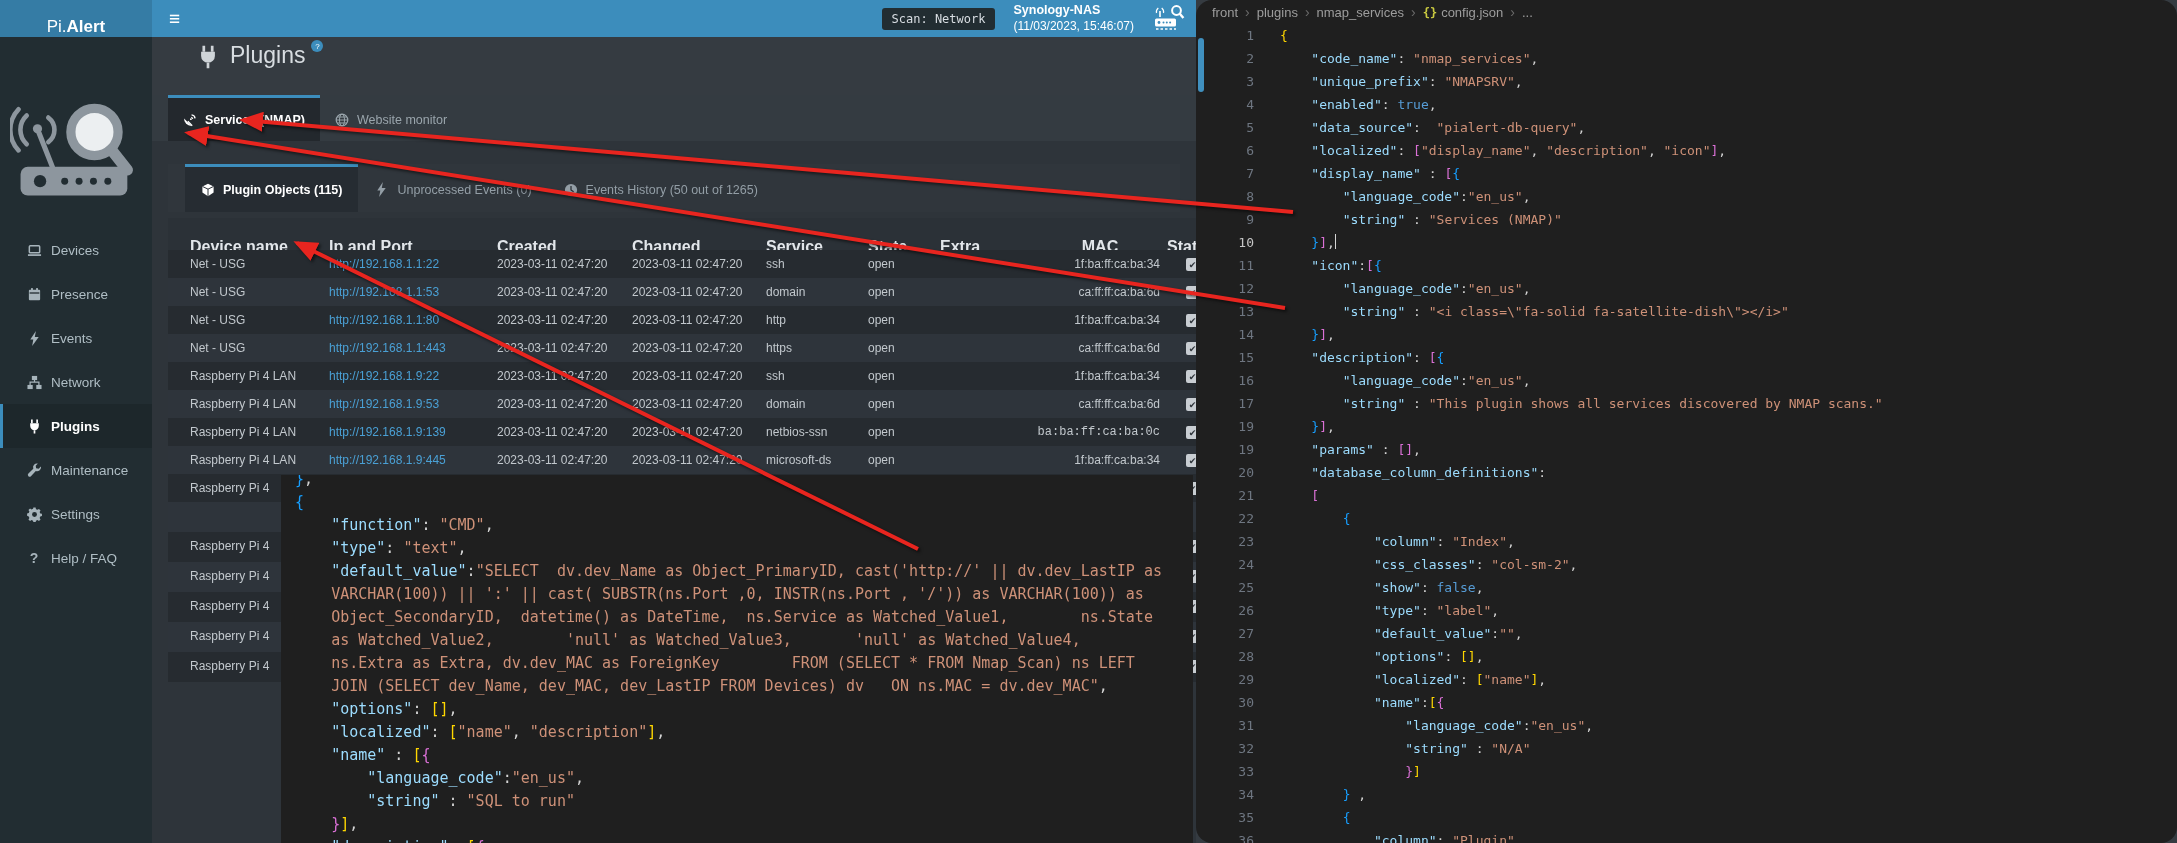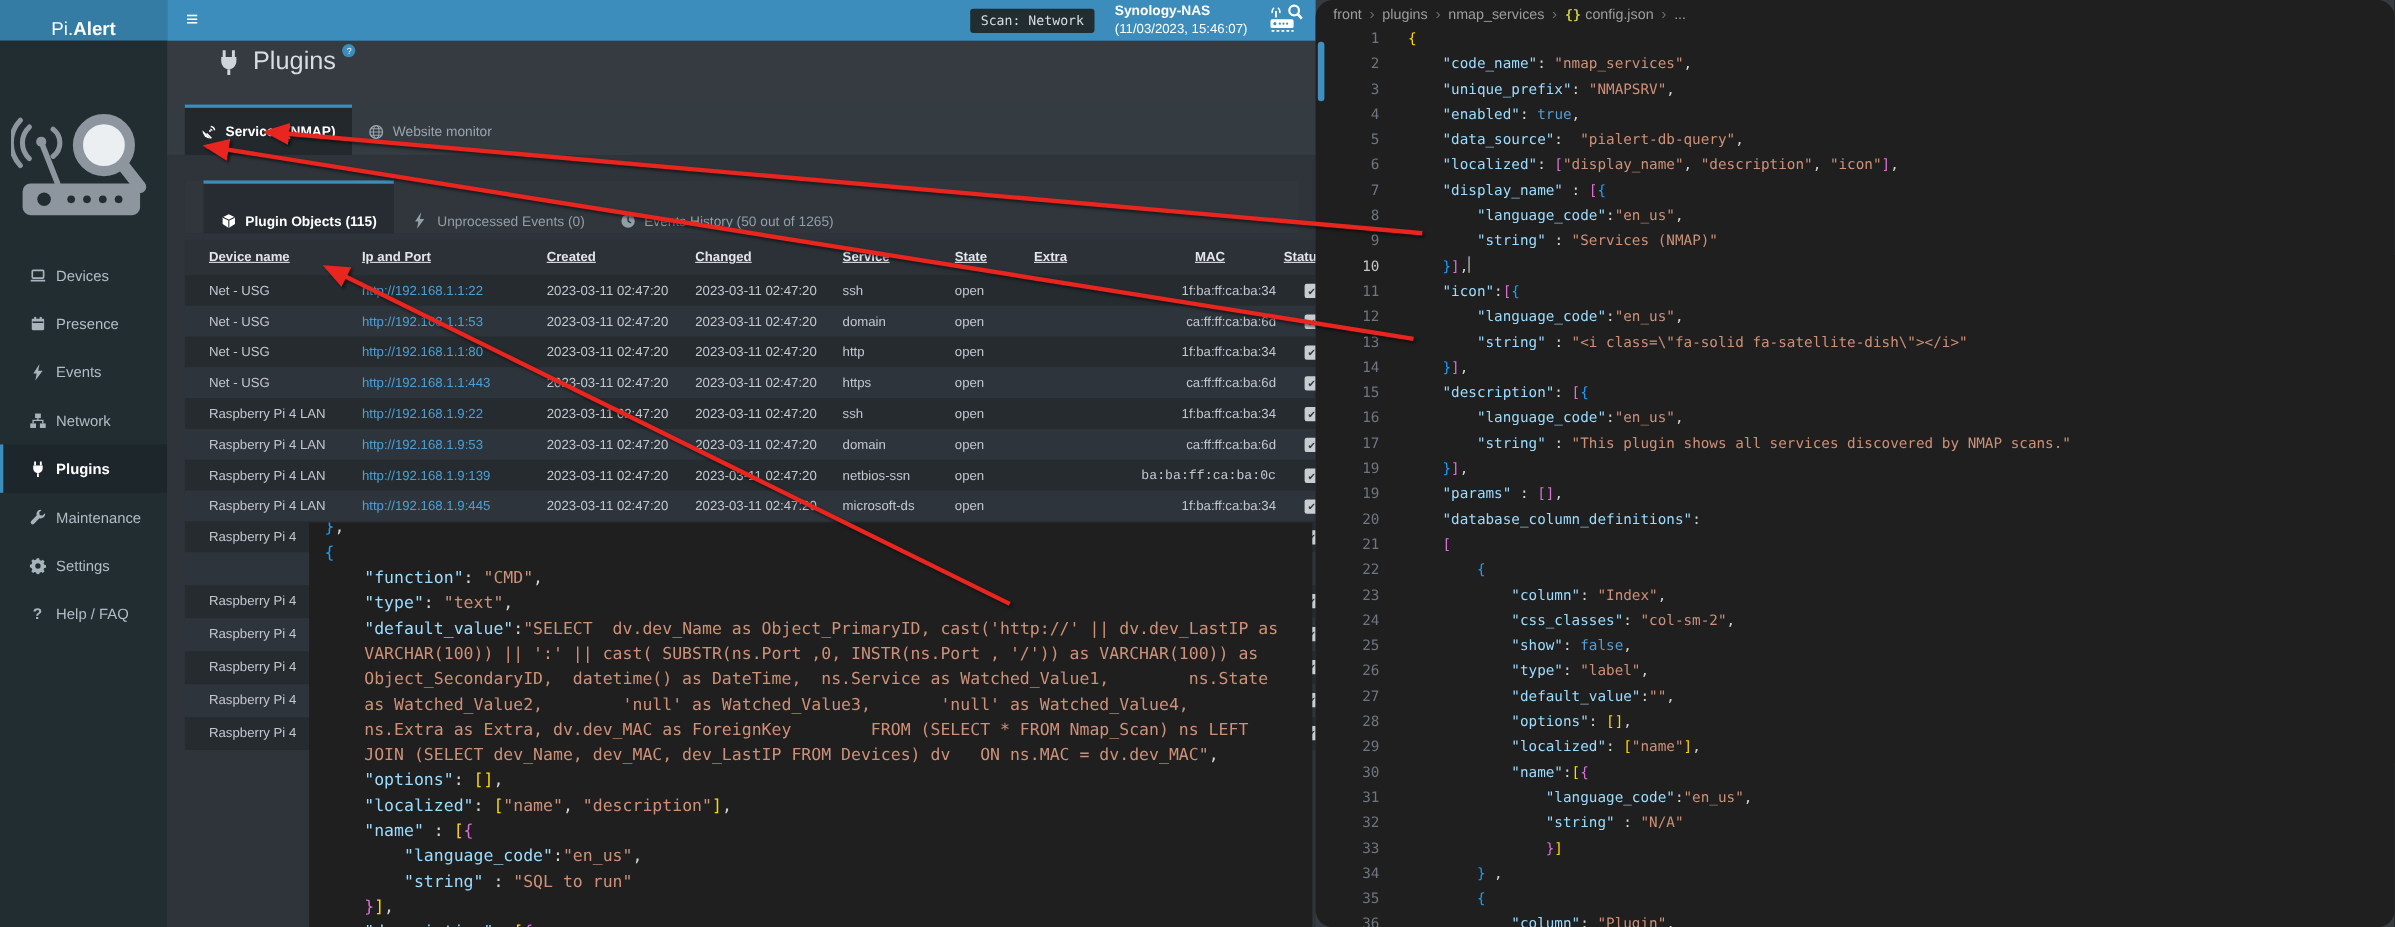--- a/index.html
+++ b/index.html
@@ -34,29 +34,29 @@
   #page-title .ic{color:#cfd4d8;margin-top:3px;}
   #help-badge{width:12px;height:12px;border-radius:50%;background:var(--accent);color:#fff;
     font-size:8px;display:flex;align-items:center;justify-content:center;margin:-2px 0 0 -4px;}
   #tab-bar{left:152px;top:95px;width:1044px;height:46px;background:#343b41;display:flex;}
   .tab{display:inline-flex;align-items:center;gap:8px;padding:0 15px;font-size:12.5px;
     color:#9aa5ac;cursor:pointer;border-top:3px solid transparent;box-sizing:border-box;height:46px;}
   .tab:first-child{margin-left:16px;}
   .tab.active{background:#23282d;border-top-color:var(--accent);color:#fff;font-weight:bold;}
   #panel{left:152px;top:141px;width:1044px;height:702px;background:#2e343a;}
   #subtab-bar{left:168px;top:164px;width:1012px;height:48px;background:#30363c;display:flex;}
-  .subtab{display:inline-flex;align-items:flex-end;gap:8px;padding:4px 16px;font-size:12.5px;
+  .subtab{display:inline-flex;align-items:center;gap:8px;padding:4px 16px;font-size:12.5px;
     color:#939ea6;cursor:pointer;border-top:3px solid transparent;box-sizing:border-box;height:48px;}
   .subtab:first-child{margin-left:17px;}
   .subtab.active{background:#262c32;border-top-color:var(--accent);color:#fff;font-weight:bold;}
   .subtab .ic,.tab .ic{display:inline-flex;}
   
   #table{left:168px;top:218px;width:1028px;height:464px;overflow:hidden;font-size:12px;}
   #thead{position:relative;height:32px;background:#2b3137;}
-  #thead span{position:absolute;top:8px;color:#e2e6ea;font-weight:bold;font-size:12px;white-space:nowrap;text-decoration:underline;}
+  #thead span{position:absolute;top:20px;color:#e2e6ea;font-weight:bold;font-size:16px;white-space:nowrap;text-decoration:underline;}
   .trow{position:relative;width:1028px;}
   .trow.odd{background:#262b30;}
   .trow.even{background:#2e343b;}
   .trow span,.trow a{position:absolute;top:7px;white-space:nowrap;color:#c2c8cd;}
   .trow a{color:#4aa0d5;text-decoration:none;cursor:pointer;}
   .cbx{position:absolute;left:1018px;top:8px;width:13px;height:13px;background:#c8cdd2;
     border-radius:2px;display:flex;align-items:center;justify-content:center;
     font-size:9px;color:#30363c;cursor:pointer;}
   
   .cl{height:23px;line-height:23px;white-space:pre;font-family:"DejaVu Sans Mono",monospace;}

